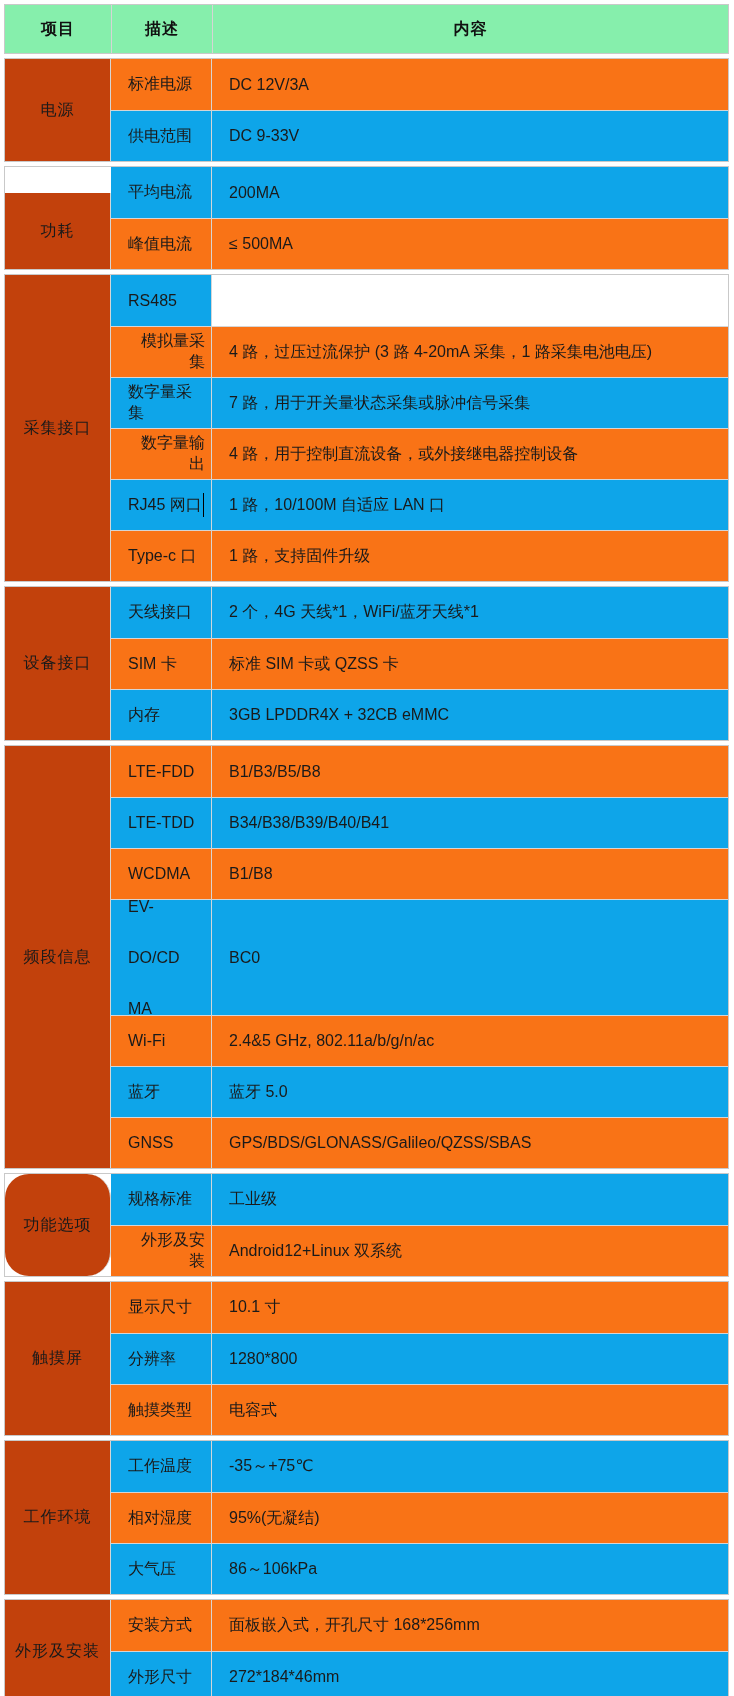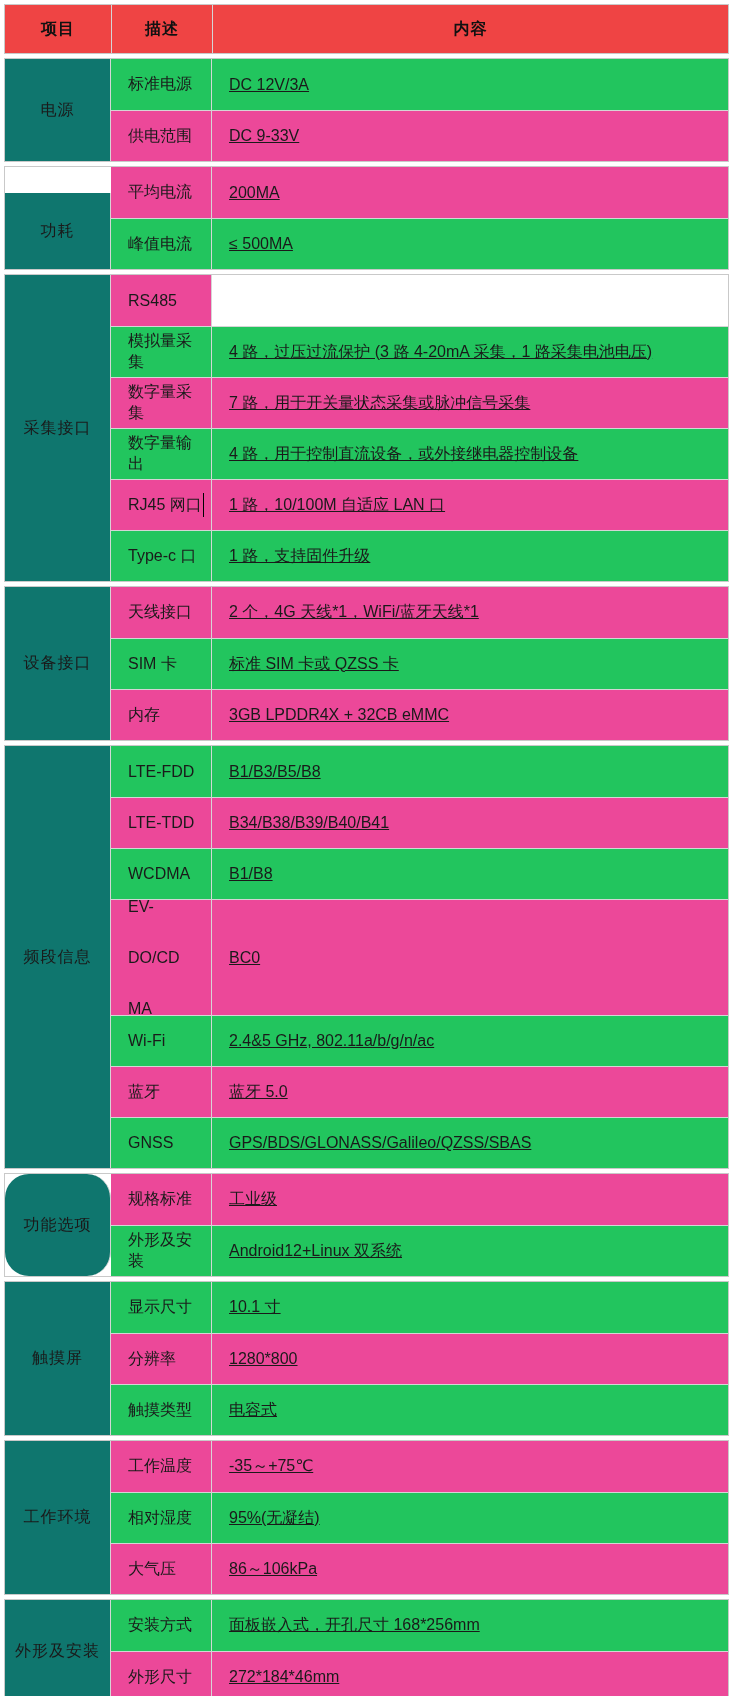--- a/index.html
+++ b/index.html
@@ -17,57 +17,56 @@
     border:1px solid #c9c9c9;
     margin-bottom:4px;
     background:#ffffff;
   }
   .cell{
     font-size:16px;
     display:flex;
     align-items:center;
     box-sizing:border-box;
   }
-  .cell.white{background:#22c55e;}
-  .cell.gray{background:#ec4899;}
+  .cell.white{background:#f97316;text-align:right;}
+  .cell.gray{background:#0ea5e9;}
   .group-cell{
     grid-column:1;
     justify-content:center;
     text-align:center;
-    background:#0f766e;
+    background:#c2410c;
     border-right:1px solid #d5d5d5;
     letter-spacing:1px;
     padding:0 4px;
   }
   .desc-cell{
     grid-column:2;
     border-right:1px solid #d5d5d5;
     padding-left:17px;
     padding-right:6px;
     height:51px;
   }
   .value-cell{
     grid-column:3;
     padding-left:17px;
     padding-right:6px;
-    text-decoration:underline;
   }
   .row-sep{border-top:1px solid #d5d5d5;}
   .desc-cell.tall{
     height:116px;
     line-height:51px;
     white-space:pre-line;
   }
   
   .header-block{
     display:grid;
     grid-template-columns:106px 101px 1fr;
     border:1px solid #c9c9c9;
     margin-bottom:4px;
-    background:#ef4444;
+    background:#86efac;
   }
   .header-cell{
     height:48px;
     font-size:16px;
     font-weight:bold;
     color:#111111;
     display:flex;
     align-items:center;
     justify-content:center;
     letter-spacing:1px;

